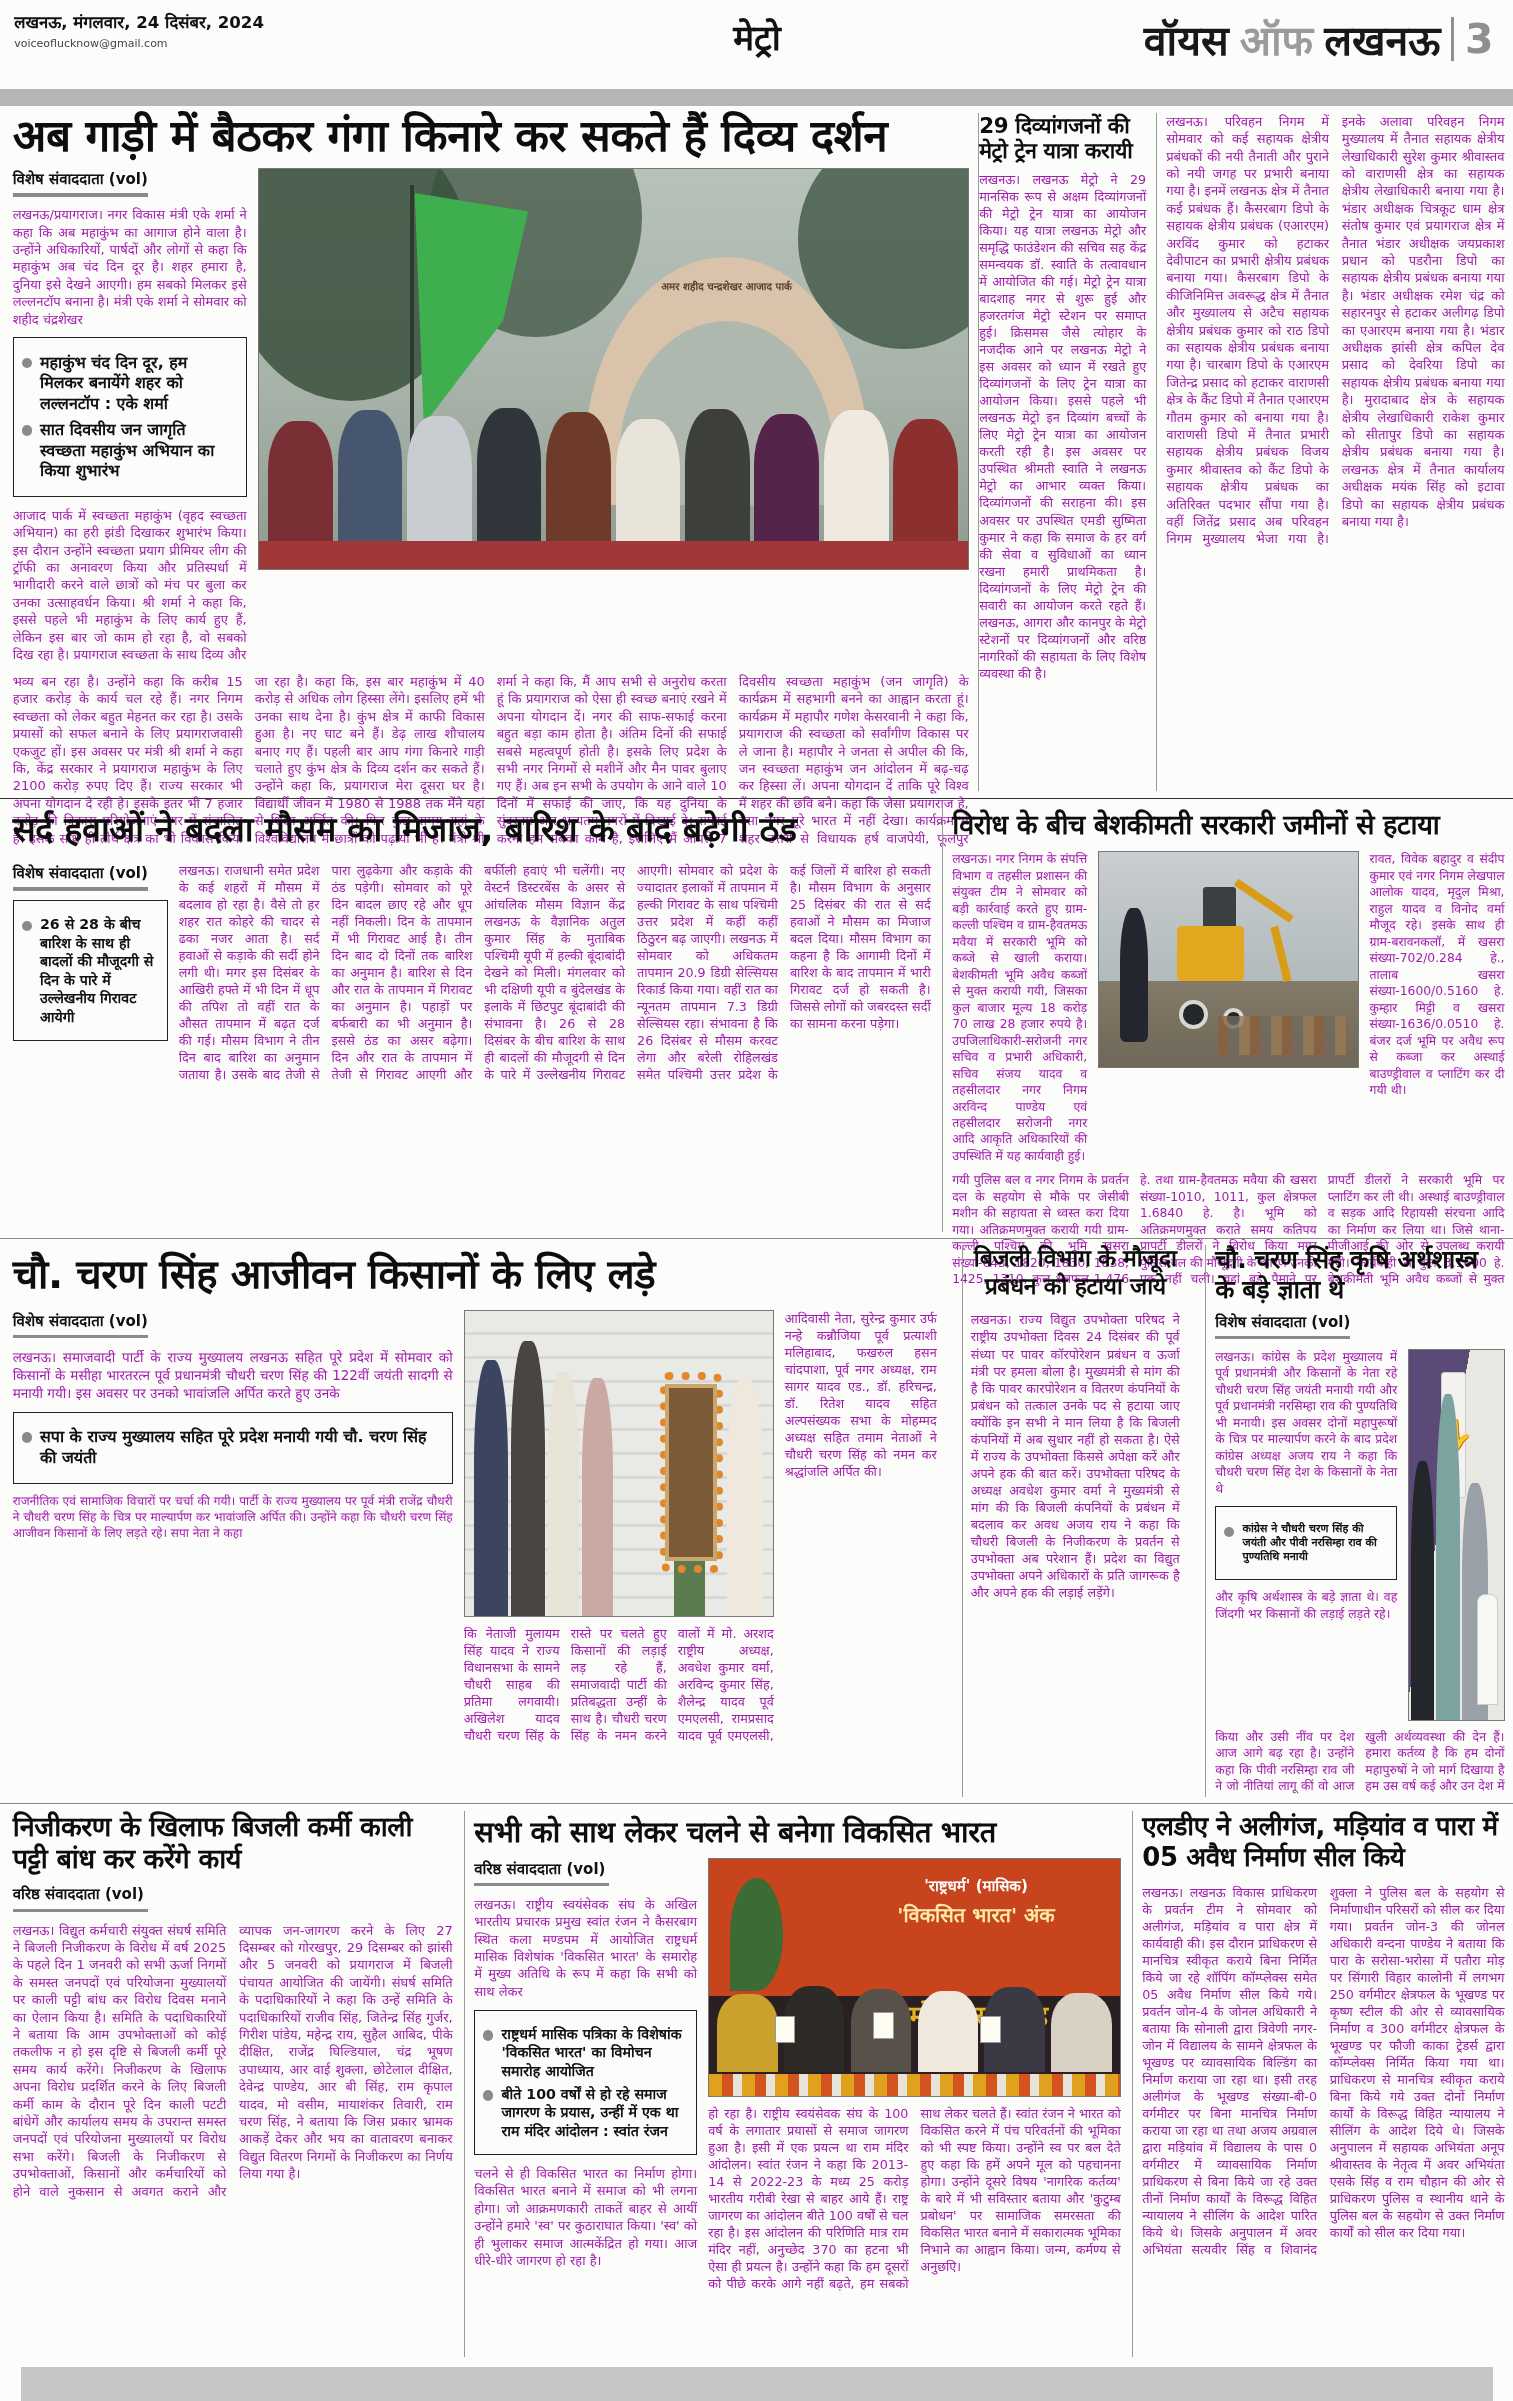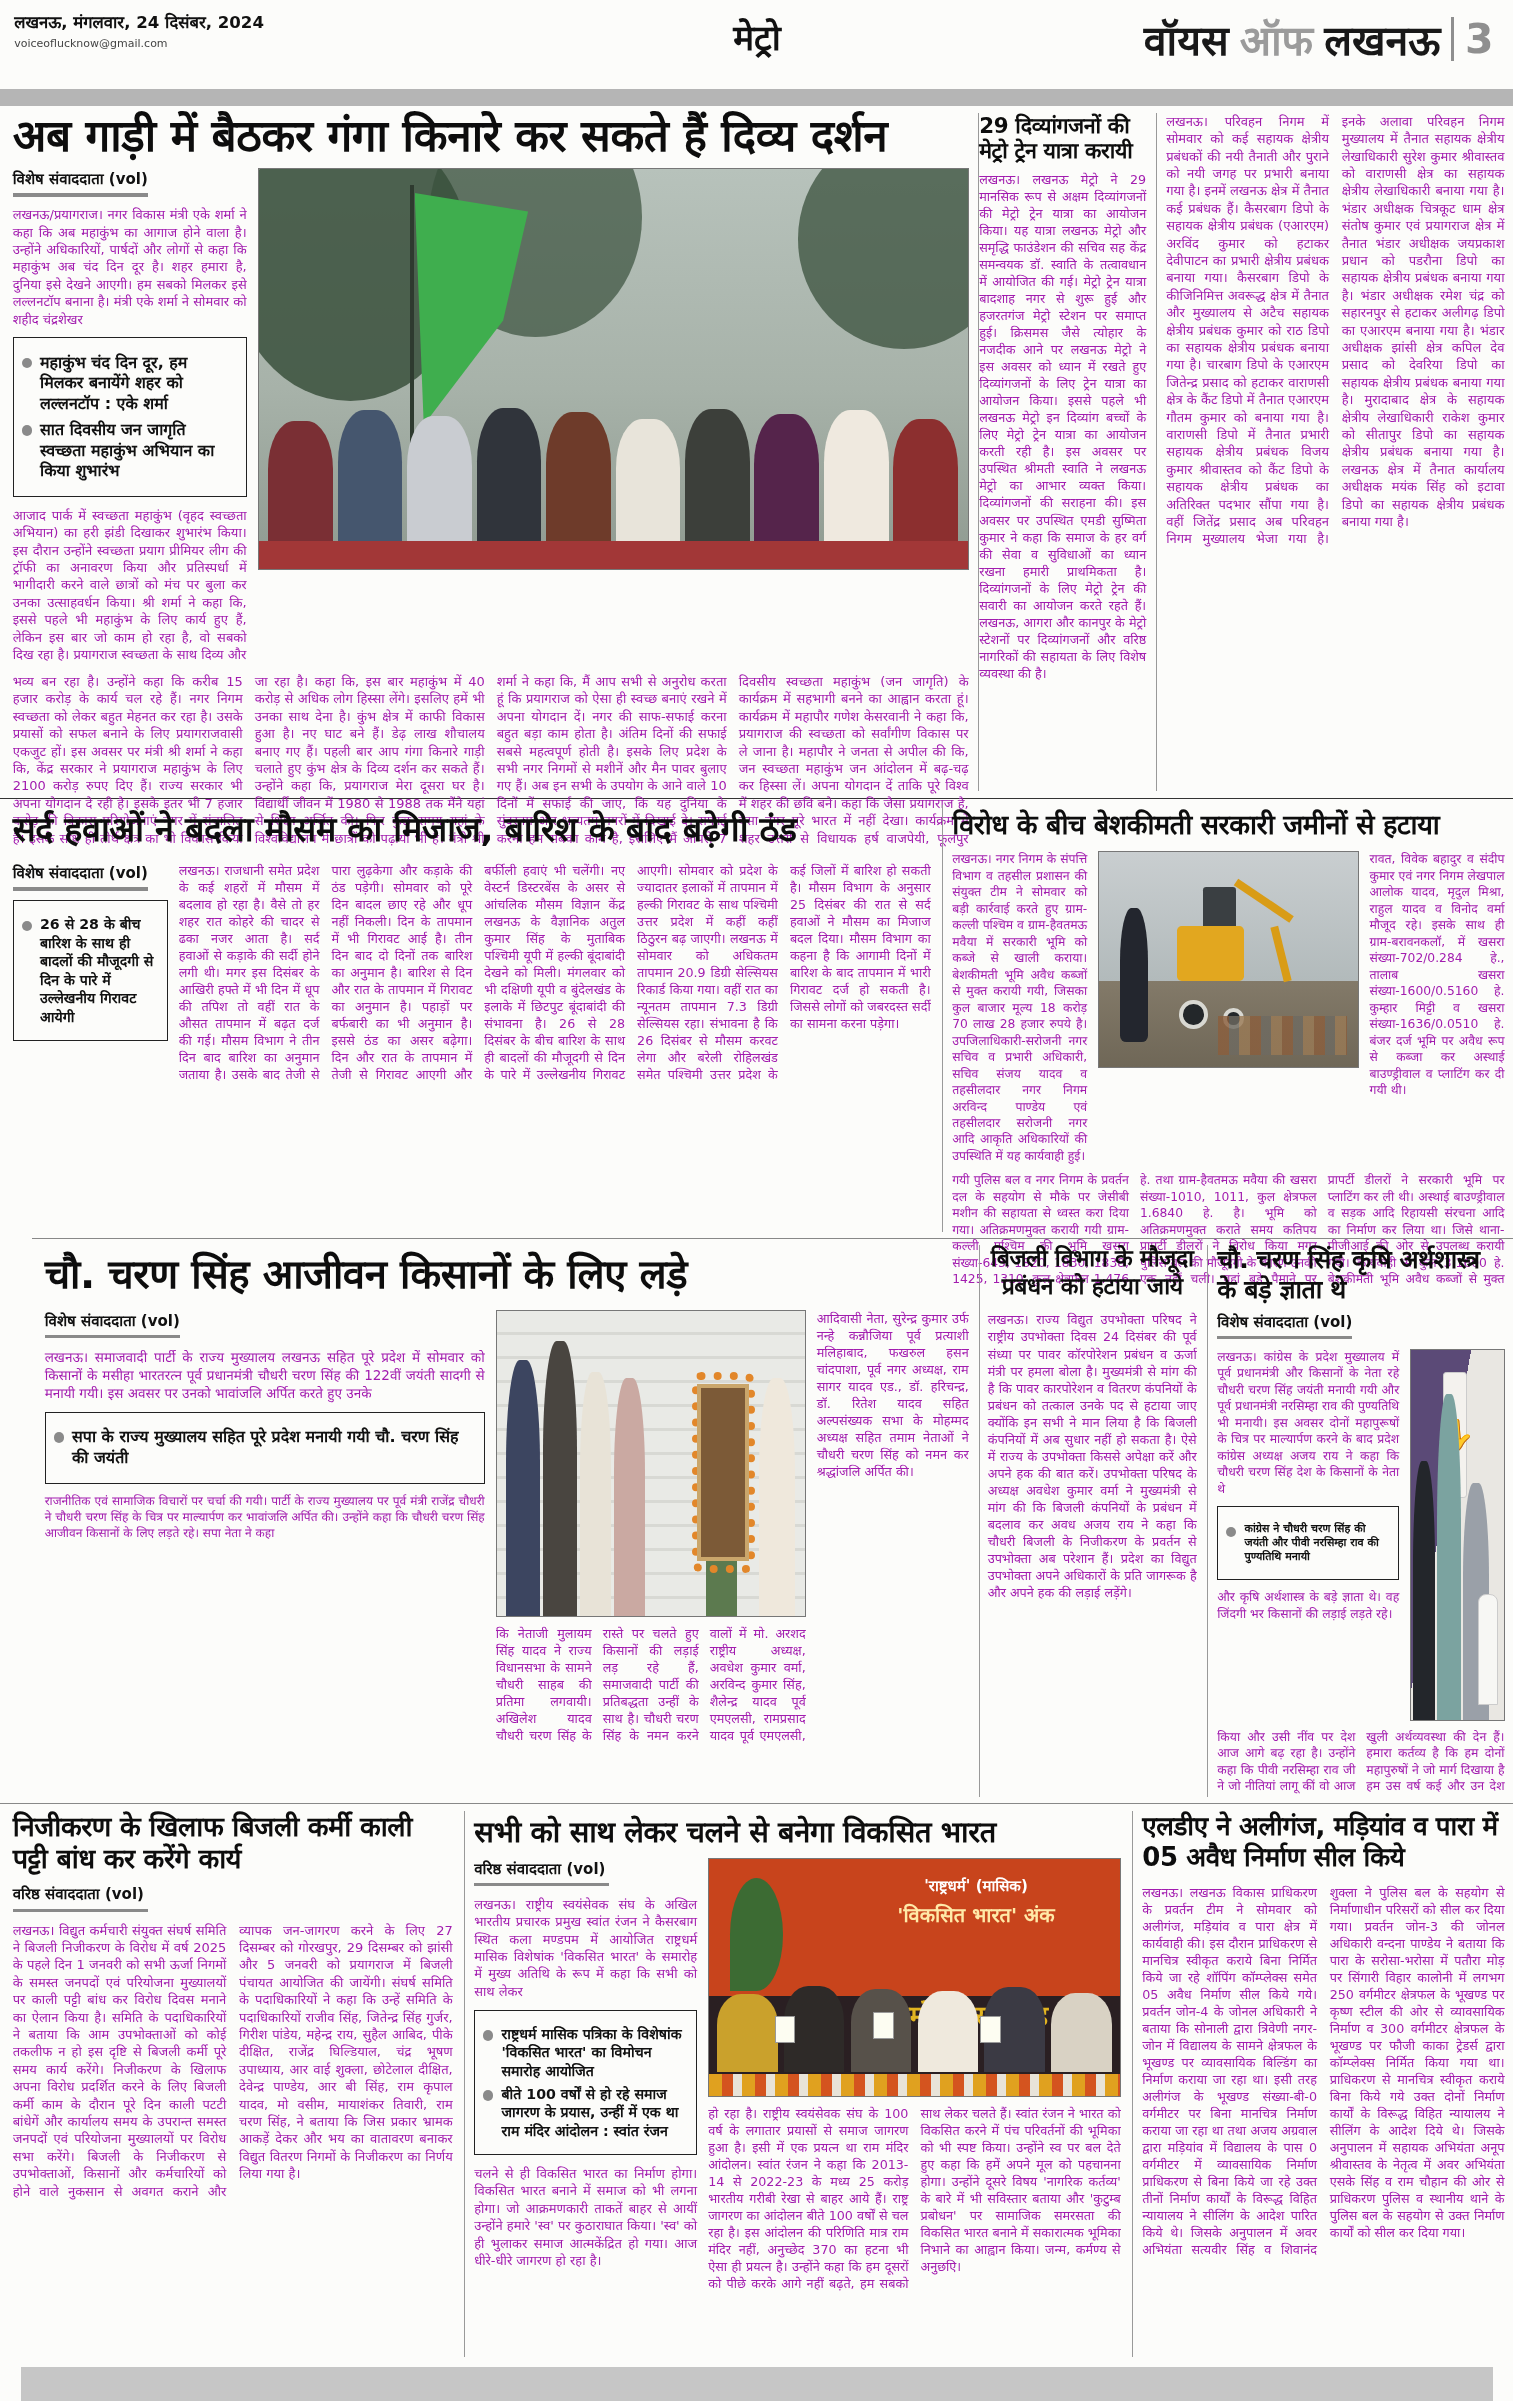--- a/index.html
+++ b/index.html
@@ -83,21 +83,21 @@
   .band2{height:434px;gap:11px;border-top:1.6px solid #333;margin-top:6.3px;}
   .a-weather{width:918px;}
   .a-weather h1.head{font-size:34px;margin-bottom:11px;}
   .wcol{width:155px;}
   .cols5{column-count:5;column-gap:12px;flex:1;height:315px;overflow:hidden;font-size:12.7px;}
   .a-demo{flex:1;padding-left:9.5px;}
   .a-demo h1.head{font-size:27px;margin-bottom:9.5px;}
   .ncol{width:135px;font-size:12.3px;}
   .cols3{column-count:3;column-gap:11px;height:131px;overflow:hidden;margin-top:8px;font-size:12.3px;}
   
-  .band3{height:559px;gap:10px;border-top:0.8px solid #888;margin-top:6.3px;margin-left:32px;}
+  .band3{height:559px;gap:25px;border-top:0.8px solid #888;margin-top:6.3px;}
   .a-sp{width:924px;}
   .a-sp h1.head{font-size:40px;margin-bottom:9.5px;}
   .spmid{flex:1;}
   .colsU{column-count:3;column-gap:11px;height:133px;overflow:hidden;margin-top:8px;font-size:12.7px;}
   .rcol{width:152px;font-size:12.7px;}
   .a-power{width:218px;padding-left:8px;}
   .a-power h2.head{font-size:23px;line-height:1.2;text-align:center;margin-bottom:11px;}
   .a-power .bodytxt{font-size:12.7px;}
   .a-cong{flex:1;padding-left:9.5px;}
   .a-cong h2.head{font-size:25px;line-height:1.18;margin-bottom:6.3px;}
@@ -156,20 +156,24 @@
               <span class="bdot"></span>
               <span class="btxt">सात दिवसीय जन जागृति स्वच्छता महाकुंभ अभियान का किया शुभारंभ</span>
             </div>
           </div>
           <div class="bodytxt j">आजाद पार्क में स्वच्छता महाकुंभ (वृहद स्वच्छता अभियान) का हरी झंडी दिखाकर शुभारंभ किया। इस दौरान उन्होंने स्वच्छता प्रयाग प्रीमियर लीग की ट्रॉफी का अनावरण किया और प्रतिस्पर्धा में भागीदारी करने वाले छात्रों को मंच पर बुला कर उनका उत्साहवर्धन किया। श्री शर्मा ने कहा कि, इससे पहले भी महाकुंभ के लिए कार्य हुए हैं, लेकिन इस बार जो काम हो रहा है, वो सबको दिख रहा है। प्रयागराज स्वच्छता के साथ दिव्य और</div>
         </div>
         <div class="photo ph-flag">
           <div class="tree" style="left:-4%;top:-12%;width:34%;height:70%;"></div>
           <div class="tree" style="left:24%;top:-18%;width:30%;height:60%;opacity:.7;"></div>
           <div class="tree" style="right:-6%;top:-10%;width:30%;height:55%;opacity:.75;"></div>
+          <div class="arch">
+            <div class="arch-text">अमर शहीद चन्द्रशेखर आजाद पार्क</div>
+            <div class="arch-inner"></div>
+          </div>
           <div class="flagpole"></div>
           <div class="flag"></div>
           <div class="crowd">
             <div class="person" style="background:#7a2f34;height:88%;"></div>
             <div class="person" style="background:#45566e;height:96%;"></div>
             <div class="person" style="background:#c9ccd1;height:92%;"></div>
             <div class="person" style="background:#30343b;height:98%;"></div>
             <div class="person" style="background:#6e3b2a;height:95%;"></div>
             <div class="person" style="background:#e8e4da;height:90%;"></div>
             <div class="person" style="background:#3c3f3a;height:97%;"></div>

